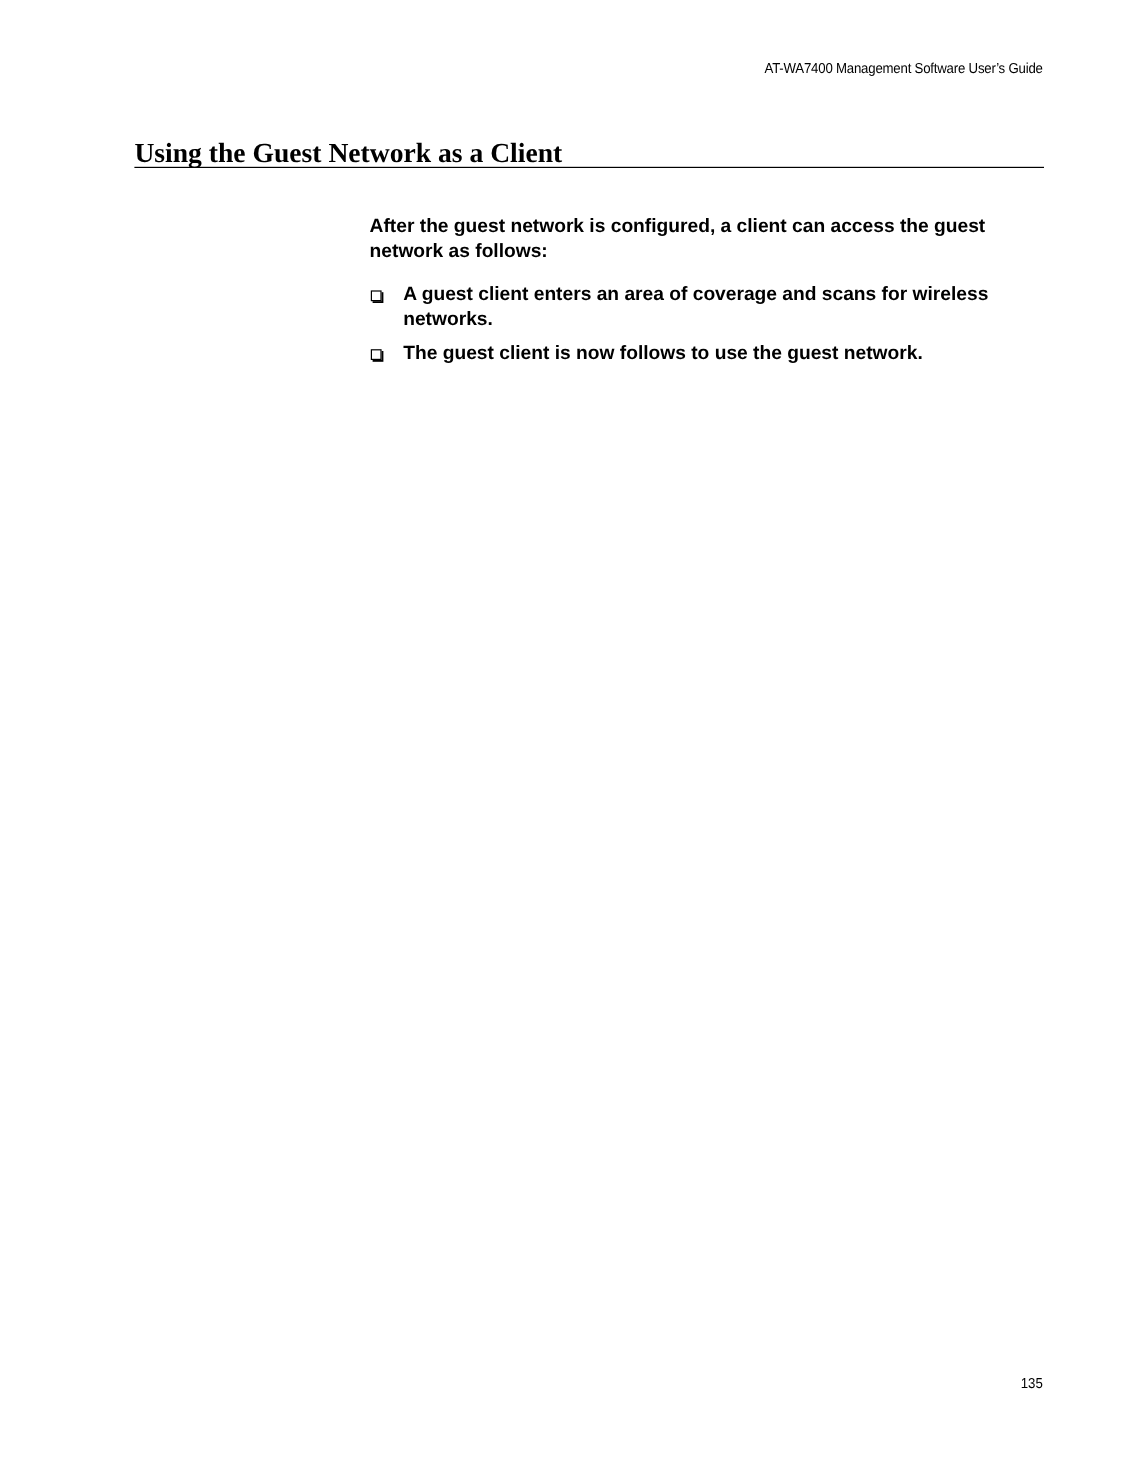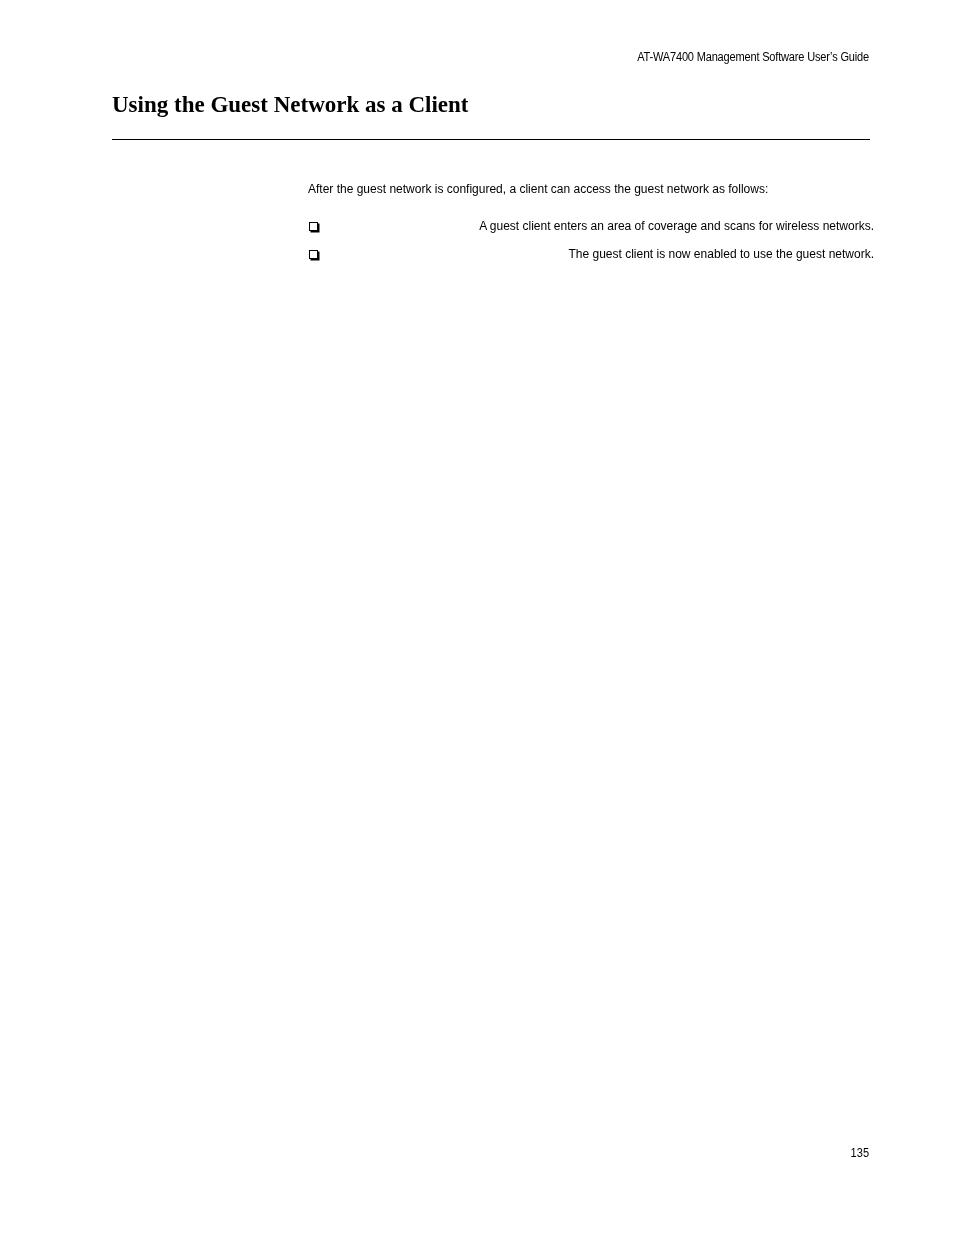--- a/index.html
+++ b/index.html
@@ -20,21 +20,21 @@
       right: 85px;
       font-family: "Liberation Sans", sans-serif;
       font-size: 12px;
       letter-spacing: -0.2px;
       transform: scaleX(0.92);
       transform-origin: right center;
       white-space: nowrap;
     }
     .section-title {
       position: absolute;
-      top: 90px;
+      top: 113px;
       left: 112px;
       margin: 0;
       font-family: "Liberation Serif", serif;
       font-weight: bold;
       font-size: 23px;
       line-height: 30px;
       white-space: nowrap;
     }
     .title-rule {
       position: absolute;
@@ -43,37 +43,37 @@
       width: 758px;
       height: 0;
       border-top: 1.3px solid #000000;
     }
     .content {
       position: absolute;
       top: 179px;
       left: 308px;
       width: 566px;
       font-family: "Liberation Sans", sans-serif;
-      font-size: 12px;
+      font-size: 16px;
       line-height: 20.5px;
+      font-weight: bold;
     }
     .intro {
       margin: 0 0 16px 0;
       width: 520px;
     }
     .bullet-list {
       list-style: none;
       margin: 0;
       padding: 0;
     }
     .bullet-item {
       position: relative;
       padding-left: 28px;
       margin: 0 0 7.5px 0;
-      text-align: right;
     }
     .bullet-box {
       position: absolute;
       left: 1px;
       top: 6px;
       width: 7px;
       height: 7px;
       border: 1px solid #000000;
       box-shadow: 1.5px 1.5px 0 0 #000000;
       background: #ffffff;
@@ -98,18 +98,18 @@
 
 <div class="content">
   <p class="intro">After the guest network is configured, a client can access the guest network as follows:</p>
   <ul class="bullet-list">
     <li class="bullet-item">
       <span class="bullet-box"></span>
       <span>A guest client enters an area of coverage and scans for wireless networks.</span>
     </li>
     <li class="bullet-item">
       <span class="bullet-box"></span>
-      <span>The guest client is now enabled to use the guest network.</span>
+      <span>The guest client is now follows to use the guest network.</span>
     </li>
   </ul>
 </div>
 
 <div class="page-number">135</div>
 
 </body></html>

